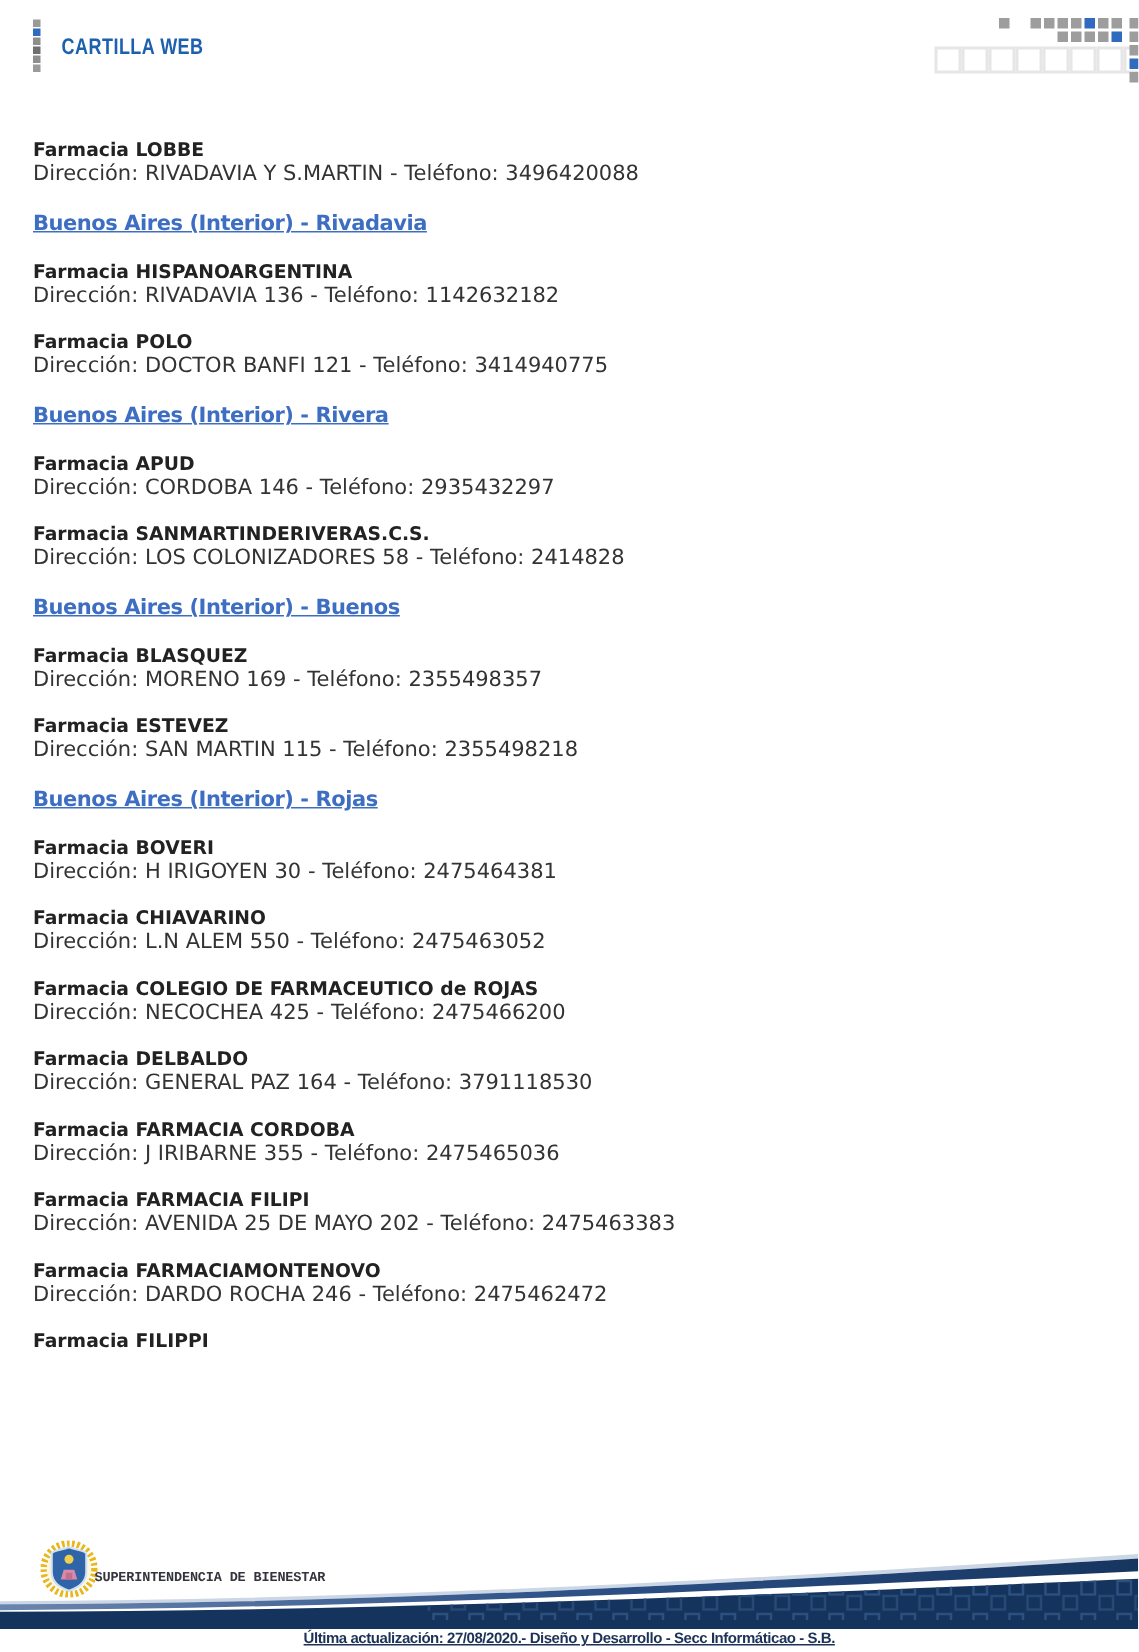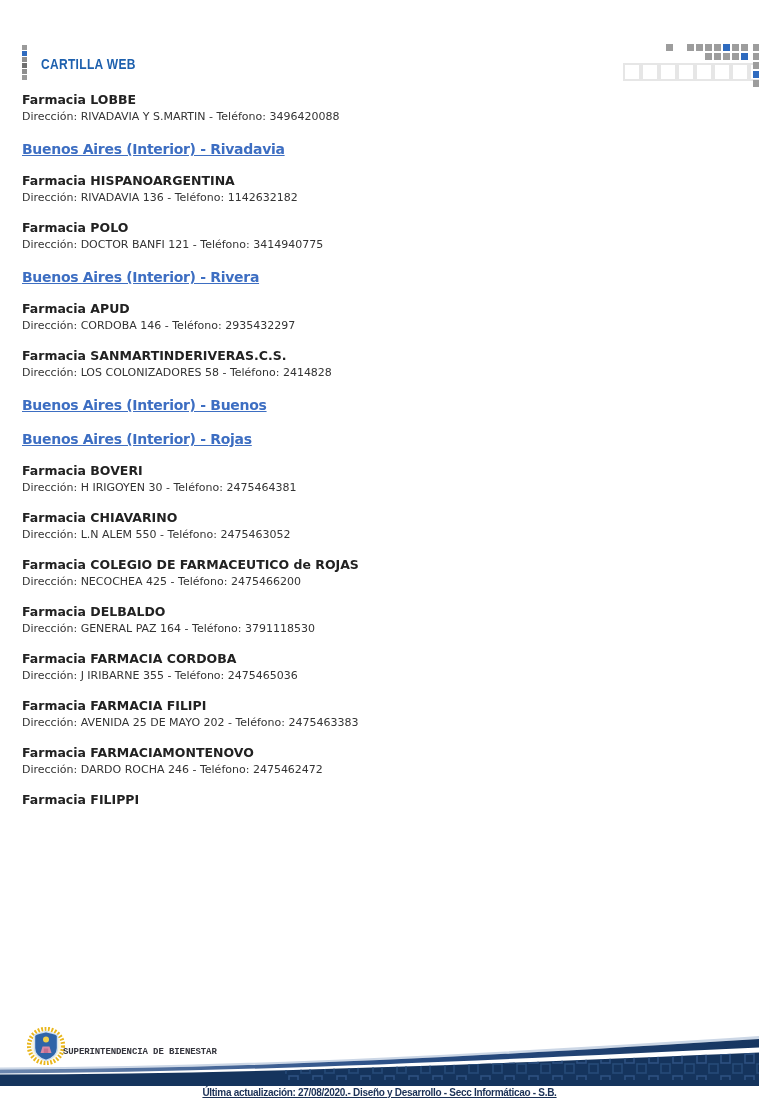--- a/index.html
+++ b/index.html
@@ -1,34 +1,34 @@
 <!DOCTYPE html>
 <html><head>
 <meta charset="utf-8">
 <style>
   html,body{margin:0;padding:0;background:#fff;}
   .page{position:relative;width:759px;height:1101px;background:#ffffff;overflow:hidden;
         font-family:"DejaVu Sans",sans-serif;}
 
   
-  .header{position:absolute;top:0;left:0;width:702px;height:60px;margin-top:32px;}
+  .header{position:absolute;top:0;left:0;width:702px;height:60px;}
   .px{position:absolute;width:7px;height:7px;background:#9d9d9d;}
   .px.b{background:#2f6bbf;}
   .opx{position:absolute;width:14px;height:14px;border:2px solid #e6e6e6;background:transparent;}
   .bpx{position:absolute;width:5px;height:5px;background:#9a9a9a;left:22px;}
   .bpx.b{background:#2f6bbf;}
   .brand-title{position:absolute;left:41px;top:23px;font-family:"Liberation Sans",sans-serif;
         font-weight:bold;font-size:15px;color:#1d60ae;letter-spacing:.4px;
         transform:scaleX(.8);transform-origin:left center;white-space:nowrap;}
 
   
   .content{position:absolute;top:0;left:22px;right:20px;padding-top:91px;}
   .entry{margin:0 0 13px 0;}
   .entry-name{font-size:12.5px;font-weight:bold;color:#222;line-height:17px;}
-  .entry-details{font-size:11px;color:#333;line-height:17px;}
+  .entry-details{font-size:14px;color:#333;line-height:17px;}
   .section-heading{margin:14px 0 13px 0;line-height:20px;font-size:14px;}
   .heading-link{color:#3d6ec2;font-weight:bold;font-size:14px;letter-spacing:-.3px;
         text-decoration:underline;cursor:pointer;}
 
   
   .wave{position:absolute;left:0;top:1030px;width:759px;height:57px;display:block;}
   .crest{position:absolute;left:27px;top:1027px;width:38px;height:38px;z-index:3;}
   .org{position:absolute;left:63px;top:1047px;z-index:3;font-family:"Liberation Mono",monospace;
         font-weight:bold;font-size:9px;letter-spacing:-.1px;color:#33343c;white-space:nowrap;}
   .update{position:absolute;left:0;top:1087px;width:759px;text-align:center;z-index:3;
@@ -122,20 +122,31 @@
 
     <div class="entry">
       <div class="entry-name">Farmacia SANMARTINDERIVERAS.C.S.</div>
       <div class="entry-details">Dirección: LOS COLONIZADORES 58 - Teléfono: 2414828</div>
     </div>
   </div>
     </section>
 
     <section class="dir-section">
       <h2 class="section-heading"><a class="heading-link" href="#">Buenos Aires (Interior) - Buenos</a></h2>
+      <div class="entries">
+    <div class="entry">
+      <div class="entry-name">Farmacia BLASQUEZ</div>
+      <div class="entry-details">Dirección: MORENO 169 - Teléfono: 2355498357</div>
+    </div>
+
+    <div class="entry">
+      <div class="entry-name">Farmacia ESTEVEZ</div>
+      <div class="entry-details">Dirección: SAN MARTIN 115 - Teléfono: 2355498218</div>
+    </div>
+  </div>
     </section>
 
     <section class="dir-section">
       <h2 class="section-heading"><a class="heading-link" href="#">Buenos Aires (Interior) - Rojas</a></h2>
       <div class="entries">
     <div class="entry">
       <div class="entry-name">Farmacia BOVERI</div>
       <div class="entry-details">Dirección: H IRIGOYEN 30 - Teléfono: 2475464381</div>
     </div>
 

